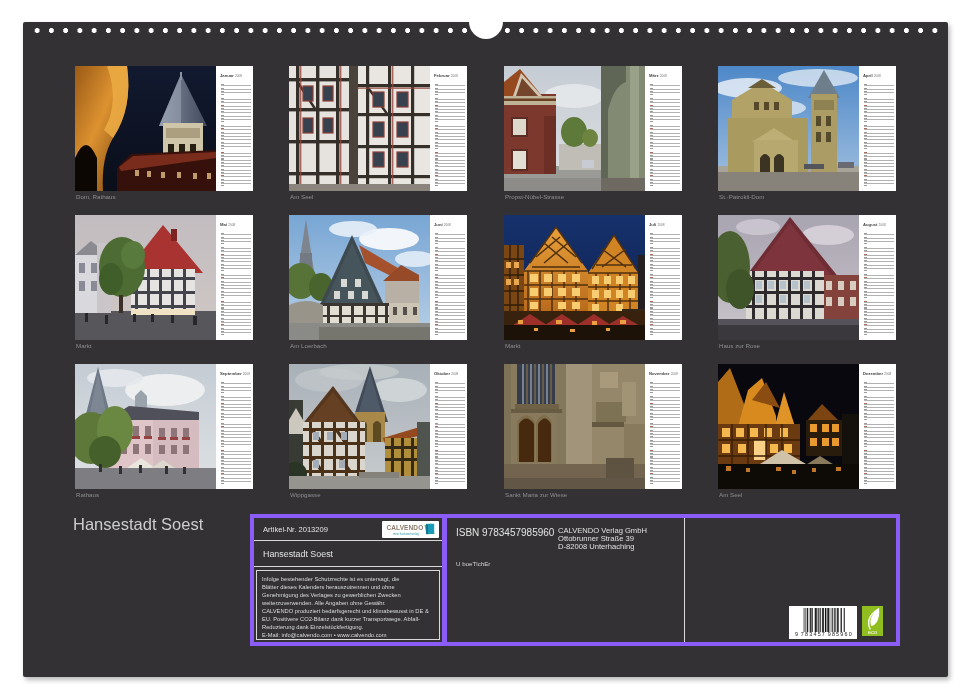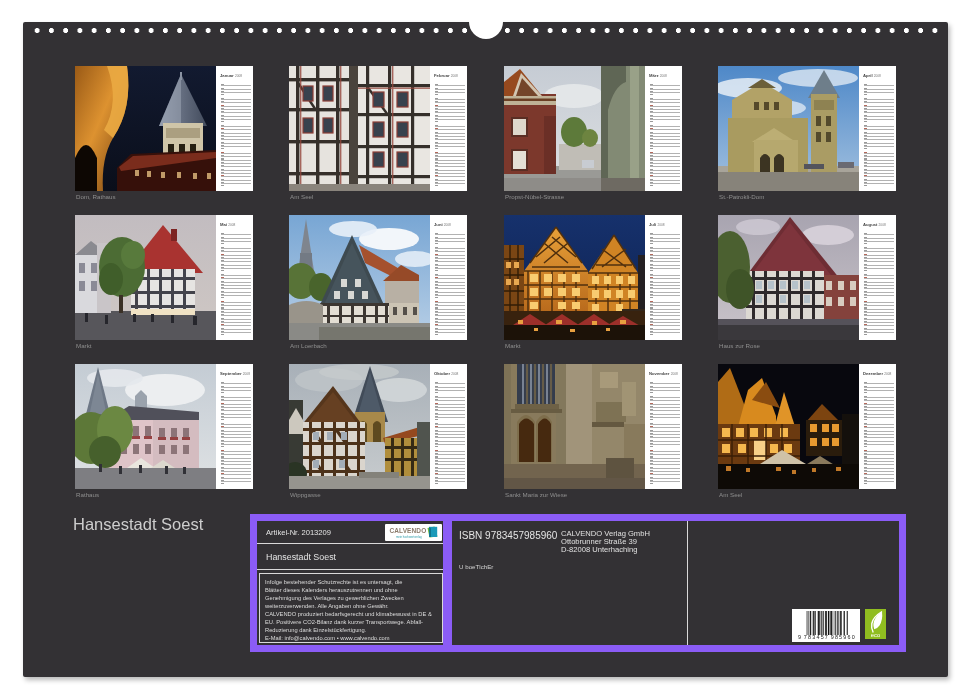--- a/index.html
+++ b/index.html
@@ -16,21 +16,21 @@
 .mon{position:absolute;left:4px;top:7px;font-size:4.2px;font-weight:bold;color:#454545;white-space:nowrap;}
 .mon span{font-weight:normal;font-size:3.2px;color:#777;}
 .lines{position:absolute;left:4.5px;top:17px;width:30px;height:104.5px;
   background-image:repeating-linear-gradient(to bottom, rgba(0,0,0,0) 0px, rgba(0,0,0,0) 2.47px, #b2b2b2 2.47px, #b2b2b2 3.37px);}
 .days{position:absolute;left:4.5px;top:16.3px;width:3.6px;height:104.5px;
   background-image:repeating-linear-gradient(to bottom, rgba(0,0,0,0) 0px, rgba(0,0,0,0) 2.35px, #9a9a9a 2.35px, #9a9a9a 3.37px);}
 .dsun{position:absolute;left:4.5px;top:16.3px;width:3.6px;height:104.5px;
   background-image:repeating-linear-gradient(to bottom, rgba(0,0,0,0) 0px, rgba(0,0,0,0) 22.55px, #b5695c 22.55px, #b5695c 23.59px);}
 .cap{position:absolute;font-size:6.2px;color:#8f8f8f;white-space:nowrap;}
 #title{position:absolute;left:73px;top:515px;font-size:16.5px;color:#cdcdcd;}
-.box{position:absolute;border:7px solid #8b5cf6;}
+.box{position:absolute;border:4px solid #8b5cf6;}
 #b1{left:250px;top:514px;width:188px;height:124px;}
 #b1r1{position:absolute;left:0;top:0;width:100%;height:22px;border-bottom:1px solid #d9d9d9;}
 #artnr{position:absolute;left:9px;top:7px;font-size:7.6px;color:#e4e4e4;}
 #b1r2{position:absolute;left:0;top:23px;width:100%;height:25px;border-bottom:1px solid #d9d9d9;}
 #b1t2{position:absolute;left:9px;top:8px;font-size:8.9px;color:#e4e4e4;}
 #fine{position:absolute;left:2px;top:52px;width:182px;height:68px;border:1px solid #d9d9d9;overflow:hidden;}
 #finetext{position:absolute;left:5px;top:4px;font-size:5.75px;line-height:8.05px;color:#dcdcdc;white-space:nowrap;}
 #b2{left:443px;top:514px;width:449px;height:124px;}
 #b2div{position:absolute;left:237px;top:0;width:1px;height:100%;background:#d9d9d9;}
 #isbn{position:absolute;left:9px;top:9px;font-size:10px;color:#e4e4e4;}

